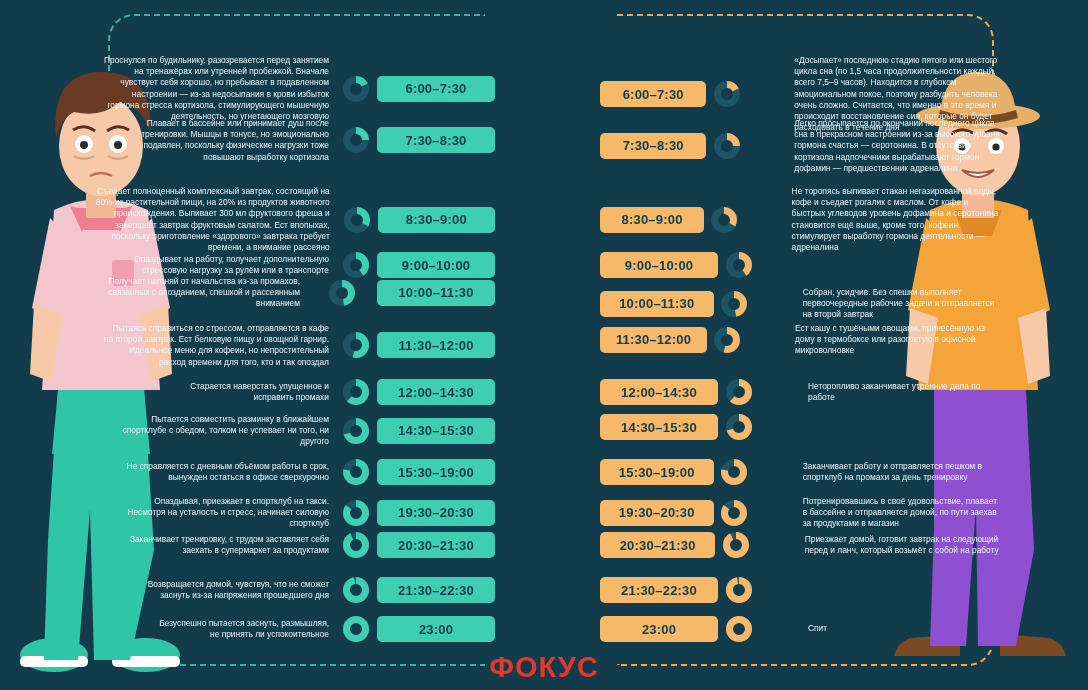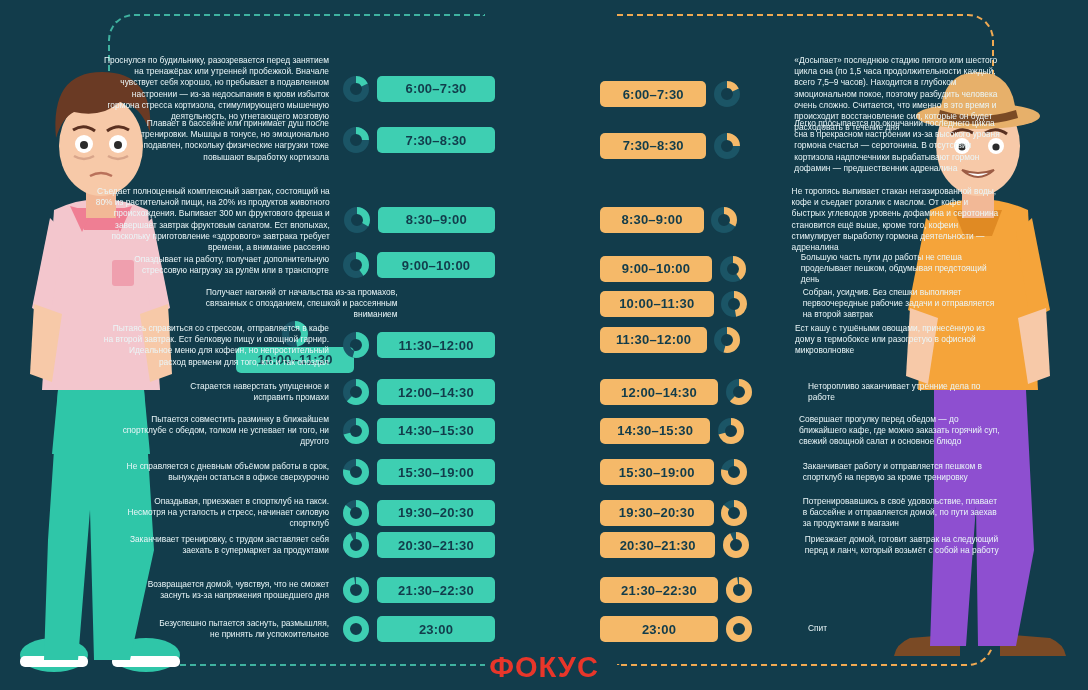--- a/index.html
+++ b/index.html
@@ -160,21 +160,21 @@
       <div class="txt r" style="width:210px">Опаздывает на работу, получает дополнительную стрессовую нагрузку за рулём или в транспорте</div>
       <div style="width:14px"></div>
       <div class="donut">
         <svg width="26" height="26" viewBox="0 0 26 26">
     <circle cx="13" cy="13" r="9.5" fill="none" stroke="#1b5566" stroke-width="7"></circle>
     <circle cx="13" cy="13" r="9.5" fill="none" stroke="#3ecfb2" stroke-width="7" stroke-dasharray="23.876104167282428 35.81415625092364" transform="rotate(-90 13 13)"></circle>
   </svg></div>
       <div style="width:8px"></div>
       <div class="pill green">9:00–10:00</div>
     </div>
-    <div class="row" style="top: 287px; left: 0px; width: 400px; justify-content: space-between; flex-direction: column;">
+    <div class="row" style="top: 276px; left: 0px; width: 400px; justify-content: space-between;">
       <div class="txt r" style="width:205px">Получает нагоняй от начальства из-за промахов, связанных с опозданием, спешкой и рассеянным вниманием</div>
       <div style="width:14px"></div>
       <div class="donut">
         <svg width="26" height="26" viewBox="0 0 26 26">
     <circle cx="13" cy="13" r="9.5" fill="none" stroke="#1b5566" stroke-width="7"></circle>
     <circle cx="13" cy="13" r="9.5" fill="none" stroke="#3ecfb2" stroke-width="7" stroke-dasharray="28.05442239655685 31.635838021649217" transform="rotate(-90 13 13)"></circle>
   </svg></div>
       <div style="width:8px"></div>
       <div class="pill green">10:00–11:30</div>
     </div>
@@ -303,21 +303,20 @@
     </div>
     <div class="row" style="top: 252px; left: 0px; width: 400px; justify-content: flex-start;">
       <div class="pill orange">9:00–10:00</div>
       <div style="width:8px"></div>
       <div class="donut">
         <svg width="26" height="26" viewBox="0 0 26 26">
     <circle cx="13" cy="13" r="9.5" fill="none" stroke="#1b5566" stroke-width="7"></circle>
     <circle cx="13" cy="13" r="9.5" fill="none" stroke="#f5b969" stroke-width="7" stroke-dasharray="23.876104167282428 35.81415625092364" transform="rotate(-90 13 13)"></circle>
   </svg></div>
       <div style="width:14px"></div>
-      <div class="txt l" style="width:210px">Большую часть пути до работы не спеша проделывает пешком, обдумывая предстоящий день</div>
     </div>
     <div class="row" style="top: 287px; left: 0px; width: 400px; justify-content: flex-start;">
       <div class="pill orange">10:00–11:30</div>
       <div style="width:8px"></div>
       <div class="donut">
         <svg width="26" height="26" viewBox="0 0 26 26">
     <circle cx="13" cy="13" r="9.5" fill="none" stroke="#1b5566" stroke-width="7"></circle>
     <circle cx="13" cy="13" r="9.5" fill="none" stroke="#f5b969" stroke-width="7" stroke-dasharray="28.05442239655685 31.635838021649217" transform="rotate(-90 13 13)"></circle>
   </svg></div>
       <div style="width:14px"></div>
@@ -347,32 +346,31 @@
     </div>
     <div class="row" style="top: 414px; left: 0px; width: 400px; justify-content: flex-start;">
       <div class="pill orange">14:30–15:30</div>
       <div style="width:8px"></div>
       <div class="donut">
         <svg width="26" height="26" viewBox="0 0 26 26">
     <circle cx="13" cy="13" r="9.5" fill="none" stroke="#1b5566" stroke-width="7"></circle>
     <circle cx="13" cy="13" r="9.5" fill="none" stroke="#f5b969" stroke-width="7" stroke-dasharray="41.78318229274424 17.907078125461823" transform="rotate(-90 13 13)"></circle>
   </svg></div>
       <div style="width:14px"></div>
-      <div class="txt l" style="width:215px">Совершает прогулку перед обедом — до ближайшего кафе, где можно заказать горячий суп, свежий овощной салат и основное блюдо</div>
     </div>
     <div class="row" style="top: 459px; left: 0px; width: 400px; justify-content: flex-start;">
       <div class="pill orange">15:30–19:00</div>
       <div style="width:8px"></div>
       <div class="donut">
         <svg width="26" height="26" viewBox="0 0 26 26">
     <circle cx="13" cy="13" r="9.5" fill="none" stroke="#1b5566" stroke-width="7"></circle>
     <circle cx="13" cy="13" r="9.5" fill="none" stroke="#f5b969" stroke-width="7" stroke-dasharray="46.55840312620073 13.131857292005336" transform="rotate(-90 13 13)"></circle>
   </svg></div>
       <div style="width:14px"></div>
-      <div class="txt l" style="width:205px">Заканчивает работу и отправляется пешком в спортклуб на первую за кроме тренировку</div>
+      <div class="txt l" style="width:205px">Заканчивает работу и отправляется пешком в спортклуб на промахи за день тренировку</div>
     </div>
     <div class="row" style="top: 496px; left: 0px; width: 400px; justify-content: flex-start;">
       <div class="pill orange">19:30–20:30</div>
       <div style="width:8px"></div>
       <div class="donut">
         <svg width="26" height="26" viewBox="0 0 26 26">
     <circle cx="13" cy="13" r="9.5" fill="none" stroke="#1b5566" stroke-width="7"></circle>
     <circle cx="13" cy="13" r="9.5" fill="none" stroke="#f5b969" stroke-width="7" stroke-dasharray="50.736721355475154 8.953539062730911" transform="rotate(-90 13 13)"></circle>
   </svg></div>
       <div style="width:14px"></div>

